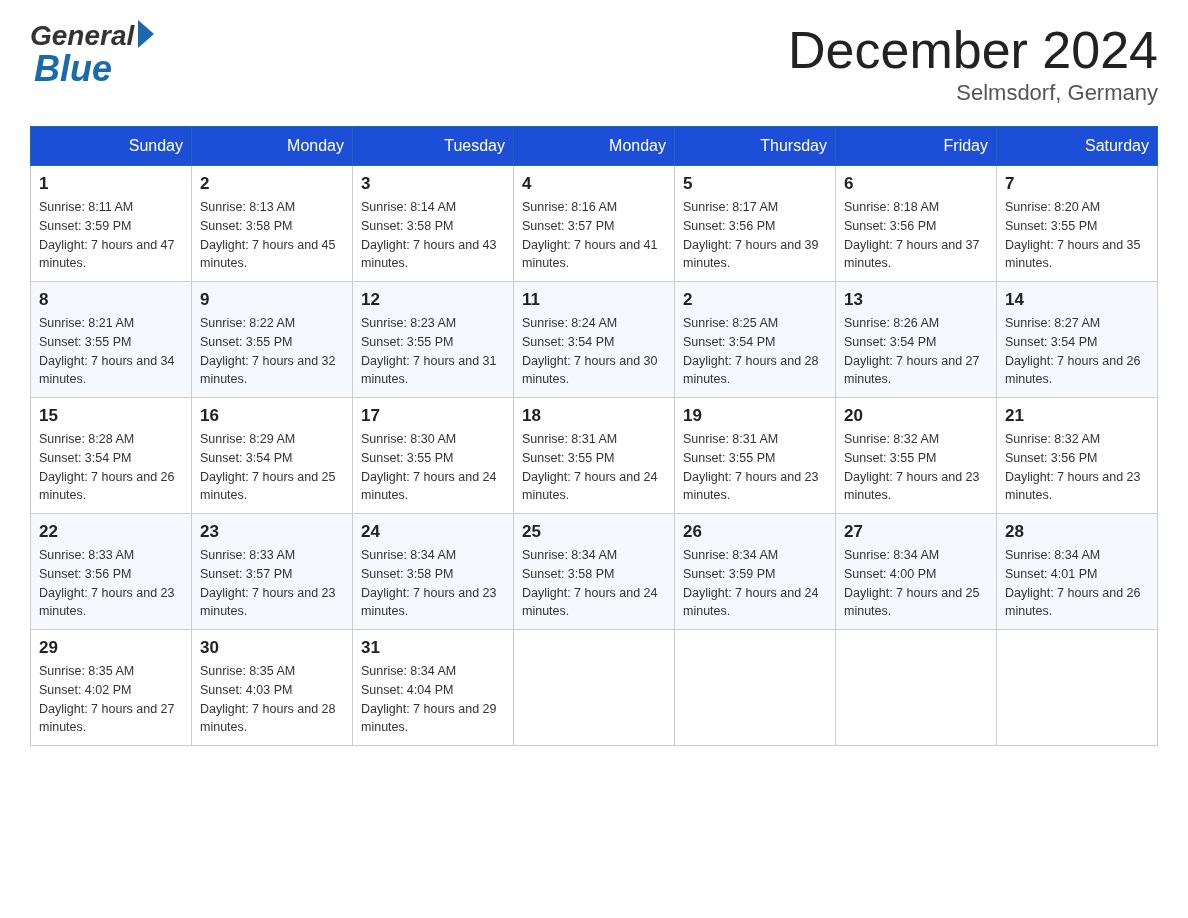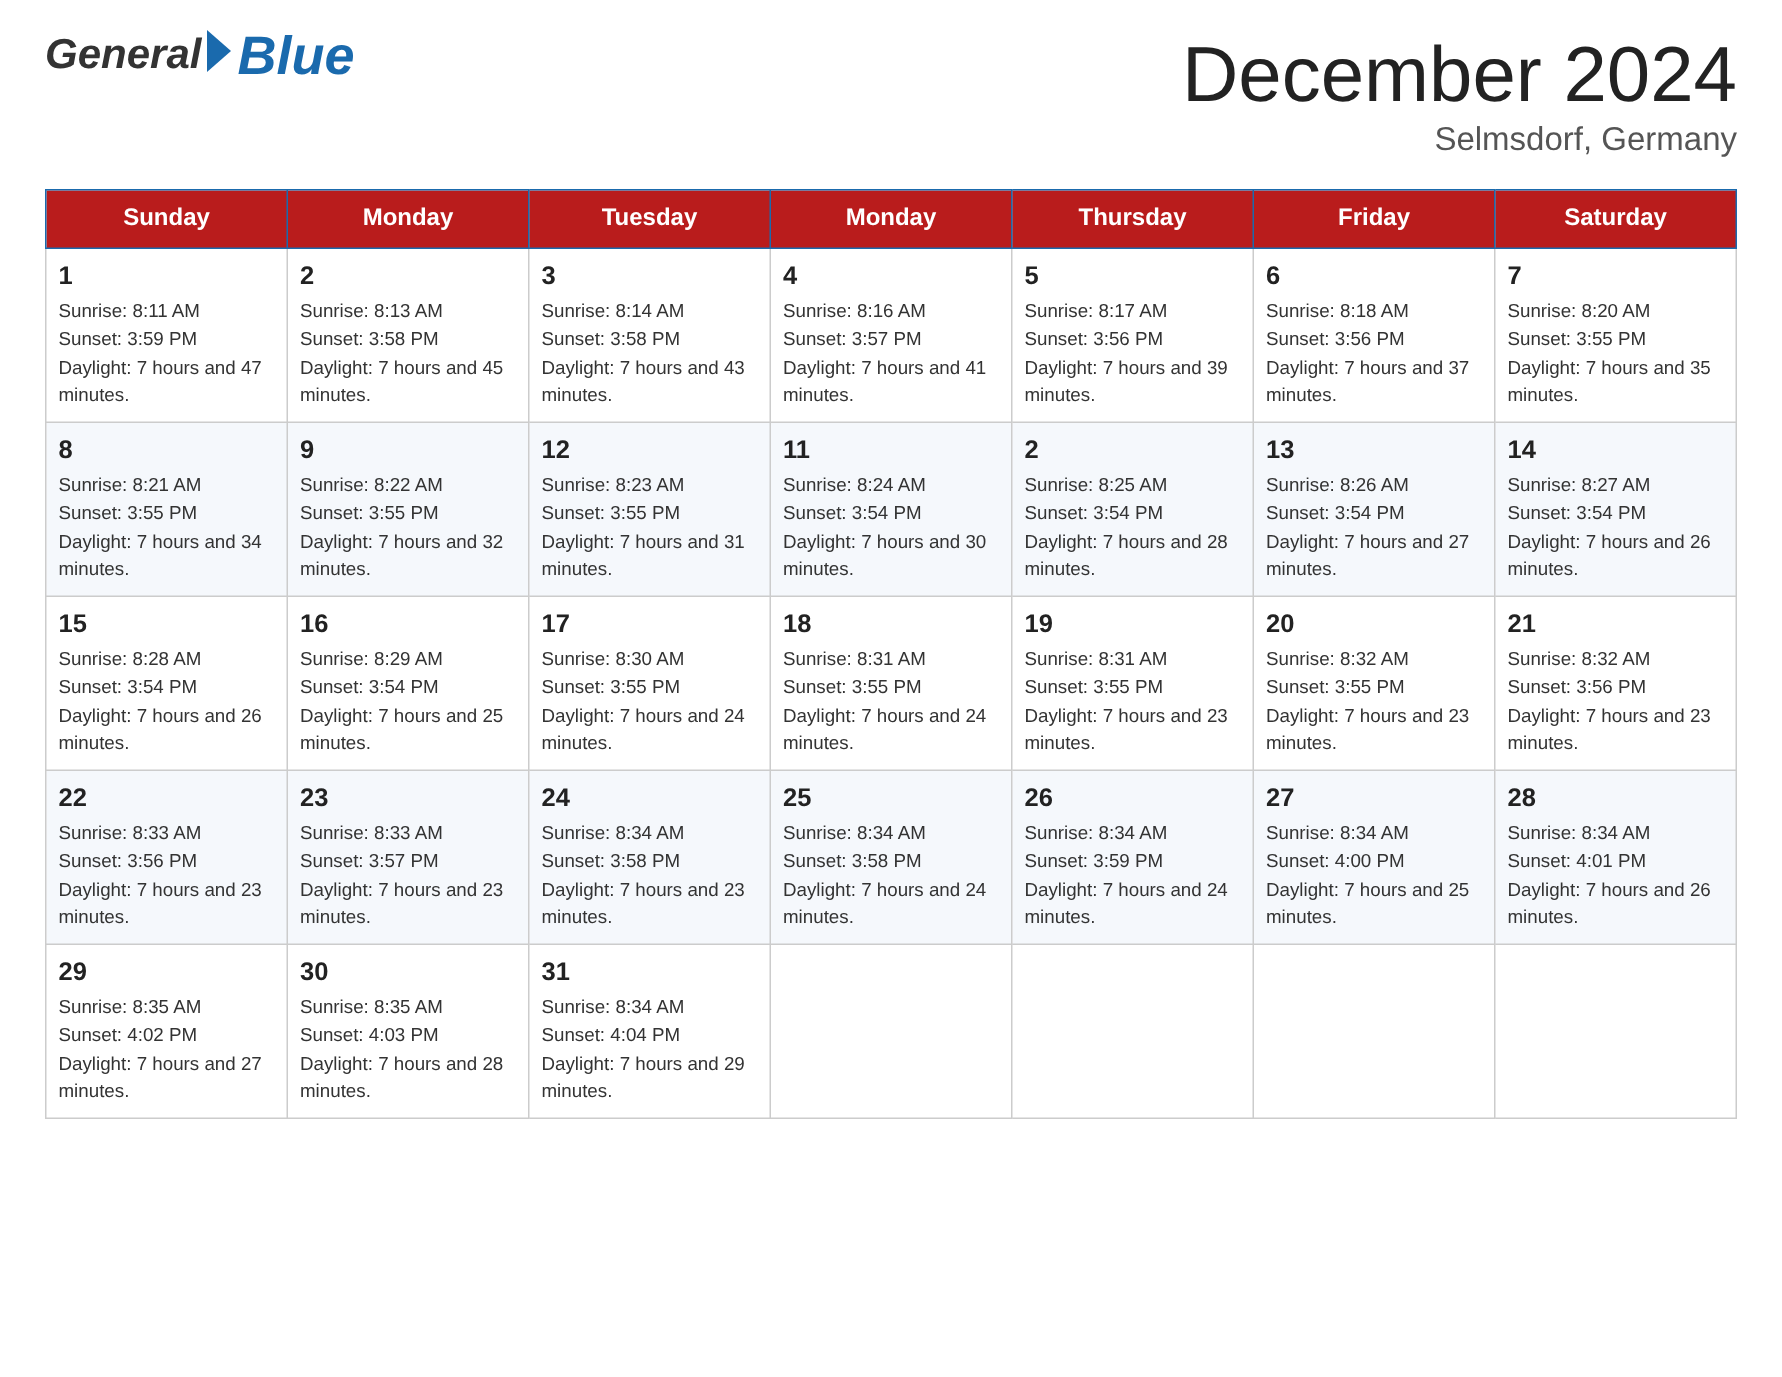--- a/index.html
+++ b/index.html
@@ -11,21 +11,21 @@
       min-height: 918px;
     }
     .header {
       display: flex;
       justify-content: space-between;
       align-items: flex-start;
       margin-bottom: 20px;
     }
     .logo {
       display: flex;
-      flex-direction: row;
+      flex-direction: column;
       align-items: flex-start;
       text-align: right;
     }
     .logo-top {
       display: flex;
       align-items: center;
     }
     .logo-general {
       font-size: 28px;
       font-weight: bold;
@@ -60,26 +60,26 @@
     .location-title {
       font-size: 22px;
       color: #555;
     }
     table {
       width: 100%;
       border-collapse: collapse;
       table-layout: fixed;
     }
     thead tr th {
-      background-color: #b91c1c;
+      background-color: #1d4ed8;
       color: #fff;
       padding: 10px 8px;
-      text-align: center;
+      text-align: right;
       font-size: 16px;
-      font-weight: bold;
+      font-weight: normal;
       border: 1px solid #1a6aad;
     }
     tbody tr td {
       vertical-align: top;
       padding: 8px;
       border: 1px solid #ccc;
       font-size: 13px;
       color: #333;
       height: 110px;
     }

